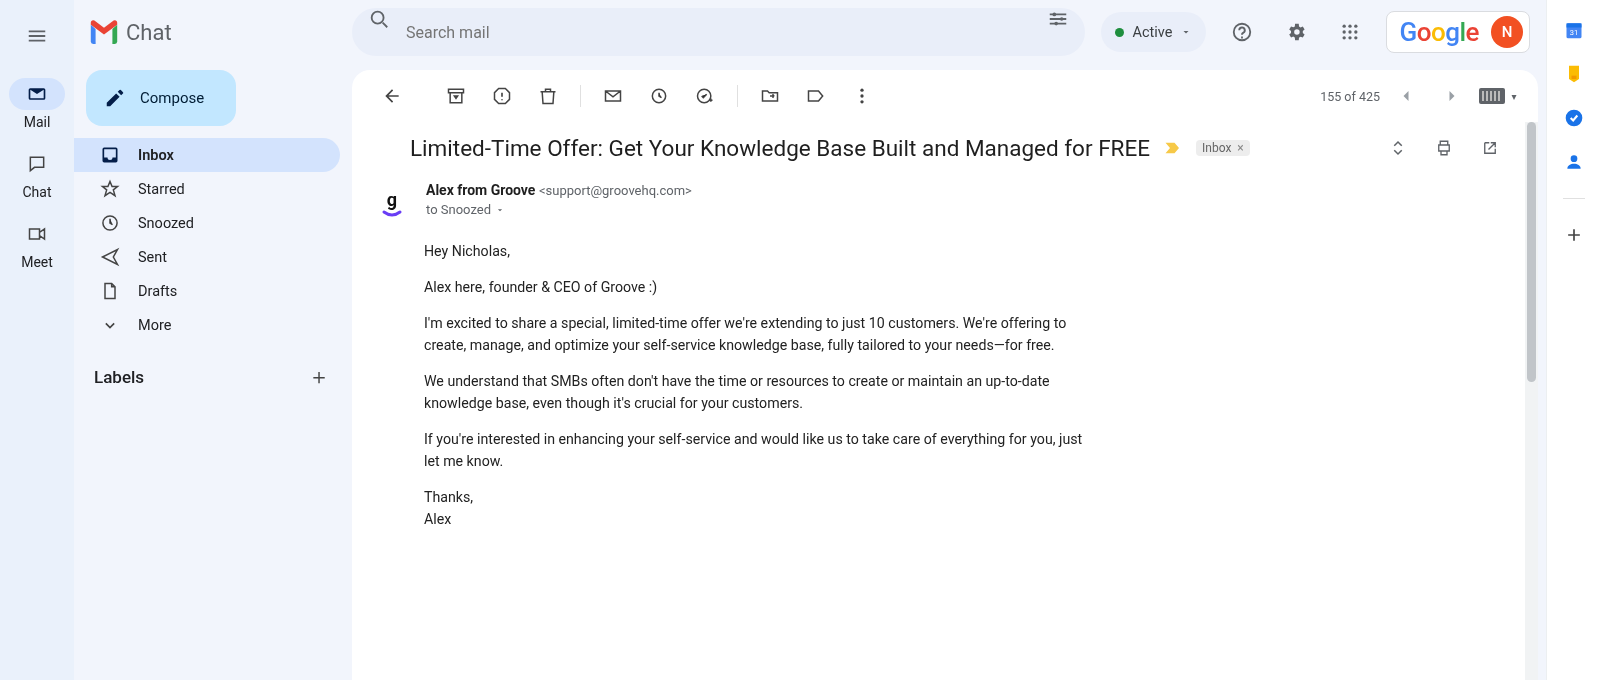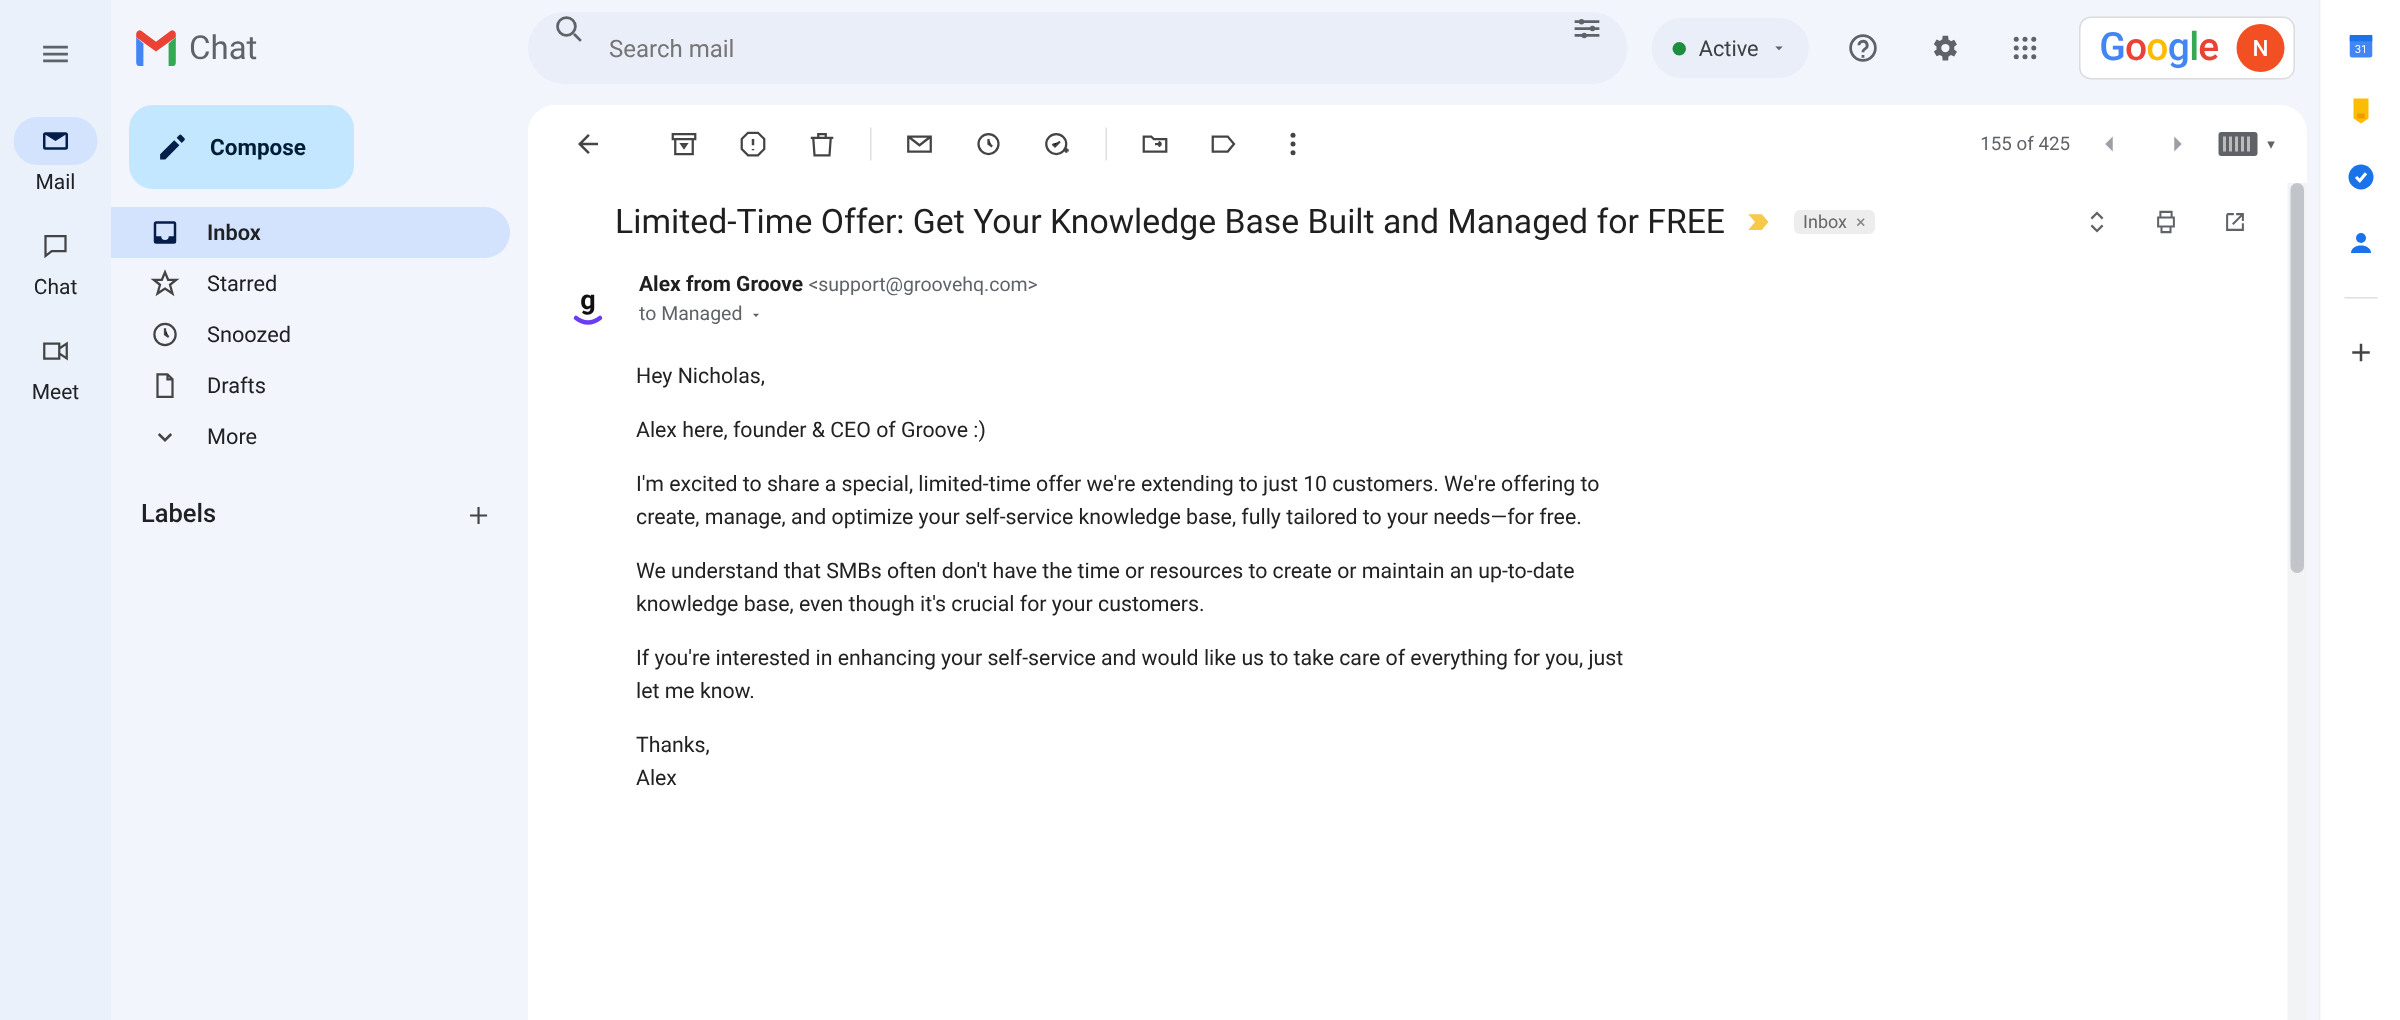--- a/index.html
+++ b/index.html
@@ -11,21 +11,21 @@
   .menu-btn { width: 48px; height: 48px; border-radius: 50%; display: flex; align-items: center; justify-content: center; cursor: pointer; }
   .rail-item { display: flex; flex-direction: column; align-items: center; font-size: 14px; gap: 4px; color: #202124; cursor: pointer; }
   .rail-icon-pill { width: 56px; height: 32px; border-radius: 16px; display: flex; align-items: center; justify-content: center; }
   .rail-icon-pill.active { background: #d3e3fd; }
   .rail-icon-pill svg, .rail-icon-pill .glyph { width: 20px; height: 20px; }
 
   
   .left-col { width: 278px; background: #f2f5fc; display: flex; flex-direction: column; }
   .logo-row { height: 64px; display: flex; align-items: center; padding-left: 14px; gap: 8px; }
   .gmail-logo { display: flex; align-items: center; gap: 6px; font-size: 22px; color: #5f6368; }
-  .compose-btn { margin: 6px 0 12px 12px; width: 150px; height: 56px; border-radius: 16px; background: #c2e7ff; display: flex; align-items: center; gap: 14px; padding-left: 18px; font-size: 15px; font-weight: 700; cursor: pointer; color:#001d35;}
+  .compose-btn { margin: 6px 0 12px 12px; width: 150px; height: 56px; border-radius: 16px; background: #c2e7ff; display: flex; align-items: center; gap: 14px; padding-left: 18px; font-size: 15px; font-weight: 400; cursor: pointer; color:#001d35;}
   .nav-list { display: flex; flex-direction: column; padding-right: 12px; }
   .nav-item { height: 34px; border-radius: 0 18px 18px 0; display: flex; align-items: center; gap: 18px; padding-left: 26px; font-size: 14.5px; color: #202124; cursor: pointer; margin-left: 0; }
   .nav-item.active { background: #d3e3fd; font-weight: 600; }
   .nav-item .ico { width: 20px; display: flex; justify-content: center; color:#444;}
   .nav-item.active .ico { color:#041e49; }
   .labels-row { display: flex; align-items: center; justify-content: space-between; padding: 20px 22px 0 20px; font-size: 17px; font-weight: 500; color:#202124;}
   .labels-row .plus { font-size: 22px; color:#444; cursor:pointer;}
 
   
   .center { flex: 1; display: flex; flex-direction: column; min-width:0; }
@@ -160,20 +160,28 @@
         <span>Starred</span>
       </div>
       <div class="nav-item">
         <span class="ico">
             <svg width="20" height="20" viewBox="0 0 24 24">
               <circle cx="12" cy="12" r="8.5" fill="none" stroke="currentColor" stroke-width="1.8"></circle>
               <path stroke="currentColor" stroke-width="1.8" d="M12 7v5l3 2"></path>
             </svg>
           </span>
         <span>Snoozed</span>
+      </div>
+      <div class="nav-item">
+        <span class="ico">
+            <svg width="20" height="20" viewBox="0 0 24 24">
+              <path fill="none" stroke="currentColor" stroke-width="1.8" d="M3 12l18-9-5 9 5 9z"></path>
+            </svg>
+          </span>
+        <span>Sent</span>
       </div>
       <div class="nav-item">
         <span class="ico">
             <svg width="20" height="20" viewBox="0 0 24 24">
               <path fill="none" stroke="currentColor" stroke-width="1.8" d="M6 3h8l4 4v14H6zM14 3v4h4"></path>
             </svg>
           </span>
         <span>Drafts</span>
       </div>
       <div class="nav-item">
@@ -374,21 +382,21 @@
                 <text x="20" y="24" text-anchor="middle" font-size="18" font-weight="700" fill="#111">g</text>
                 <path d="M12 30 Q20 36 28 30" stroke="#6a3df5" stroke-width="3" fill="none" stroke-linecap="round"></path>
               </svg>
           </div>
           <div>
             <div class="sender-line">
               <span class="sender-name">Alex from Groove</span>
               <span class="sender-email">&lt;support@groovehq.com&gt;</span>
             </div>
             <div class="to-line">
-              <span>to Managed</span>
+              <span>to Snoozed</span>
               <svg width="10" height="10" viewBox="0 0 24 24">
                   <path fill="#5f6368" d="m7 10 5 5 5-5z"></path>
                 </svg>
             </div>
           </div>
         </div>
 
         <div class="msg-body">
           <p>Hey Nicholas,</p>
           <p>Alex here, founder &amp; CEO of Groove :)</p>

